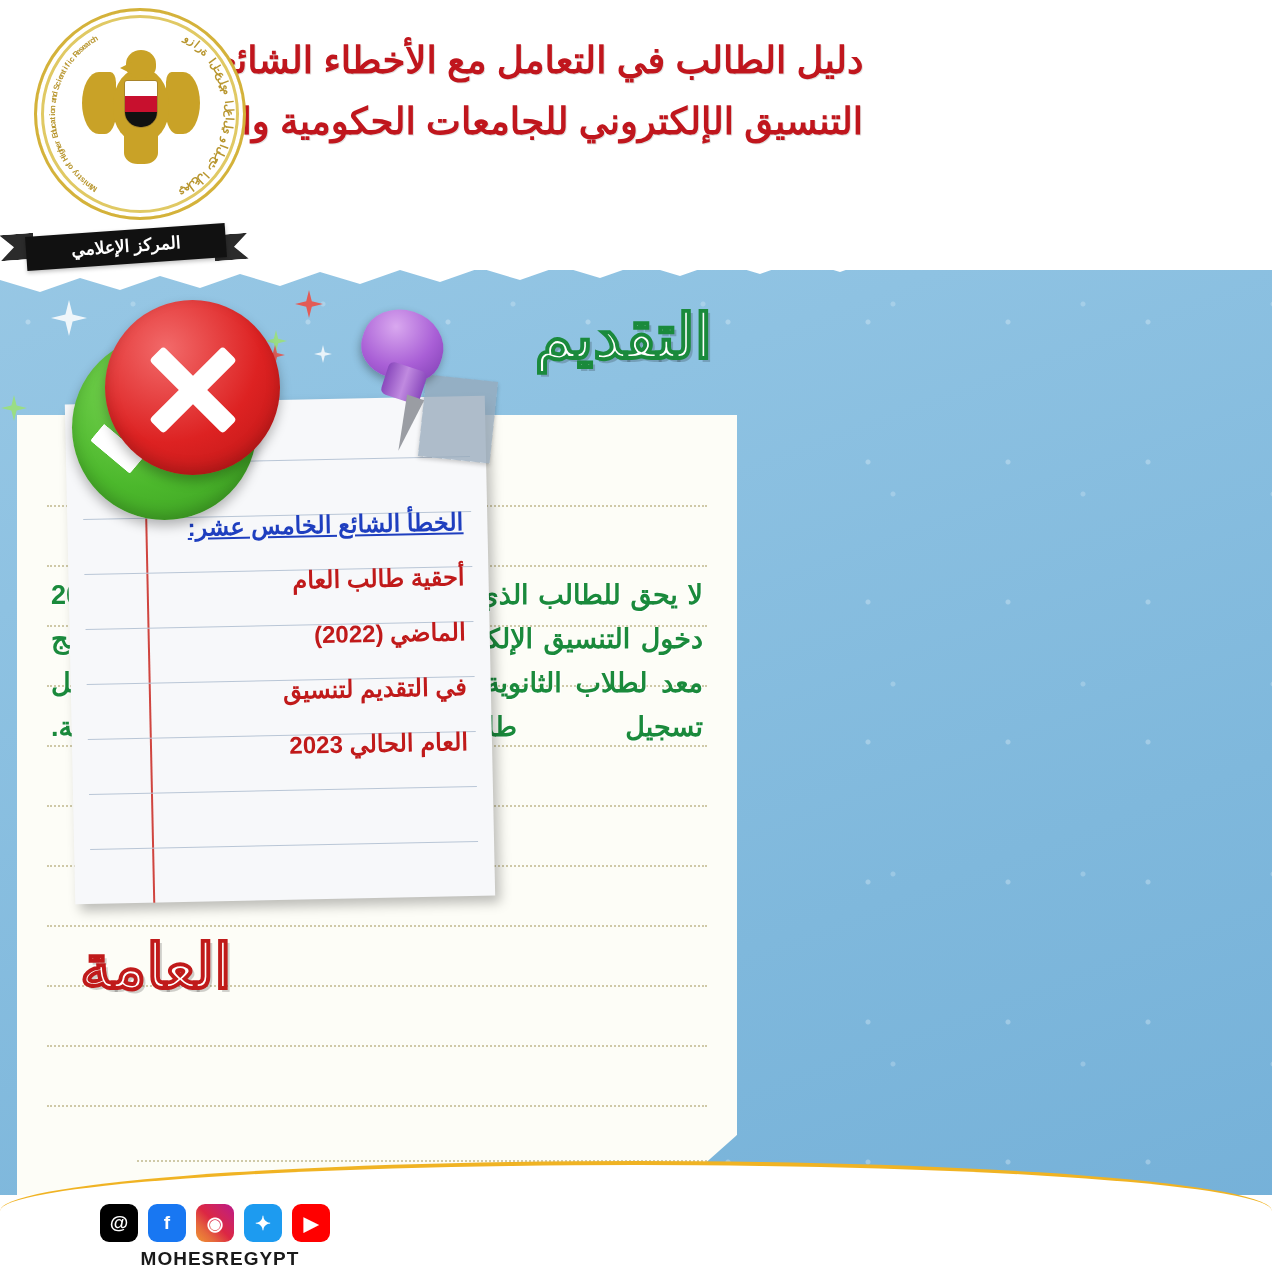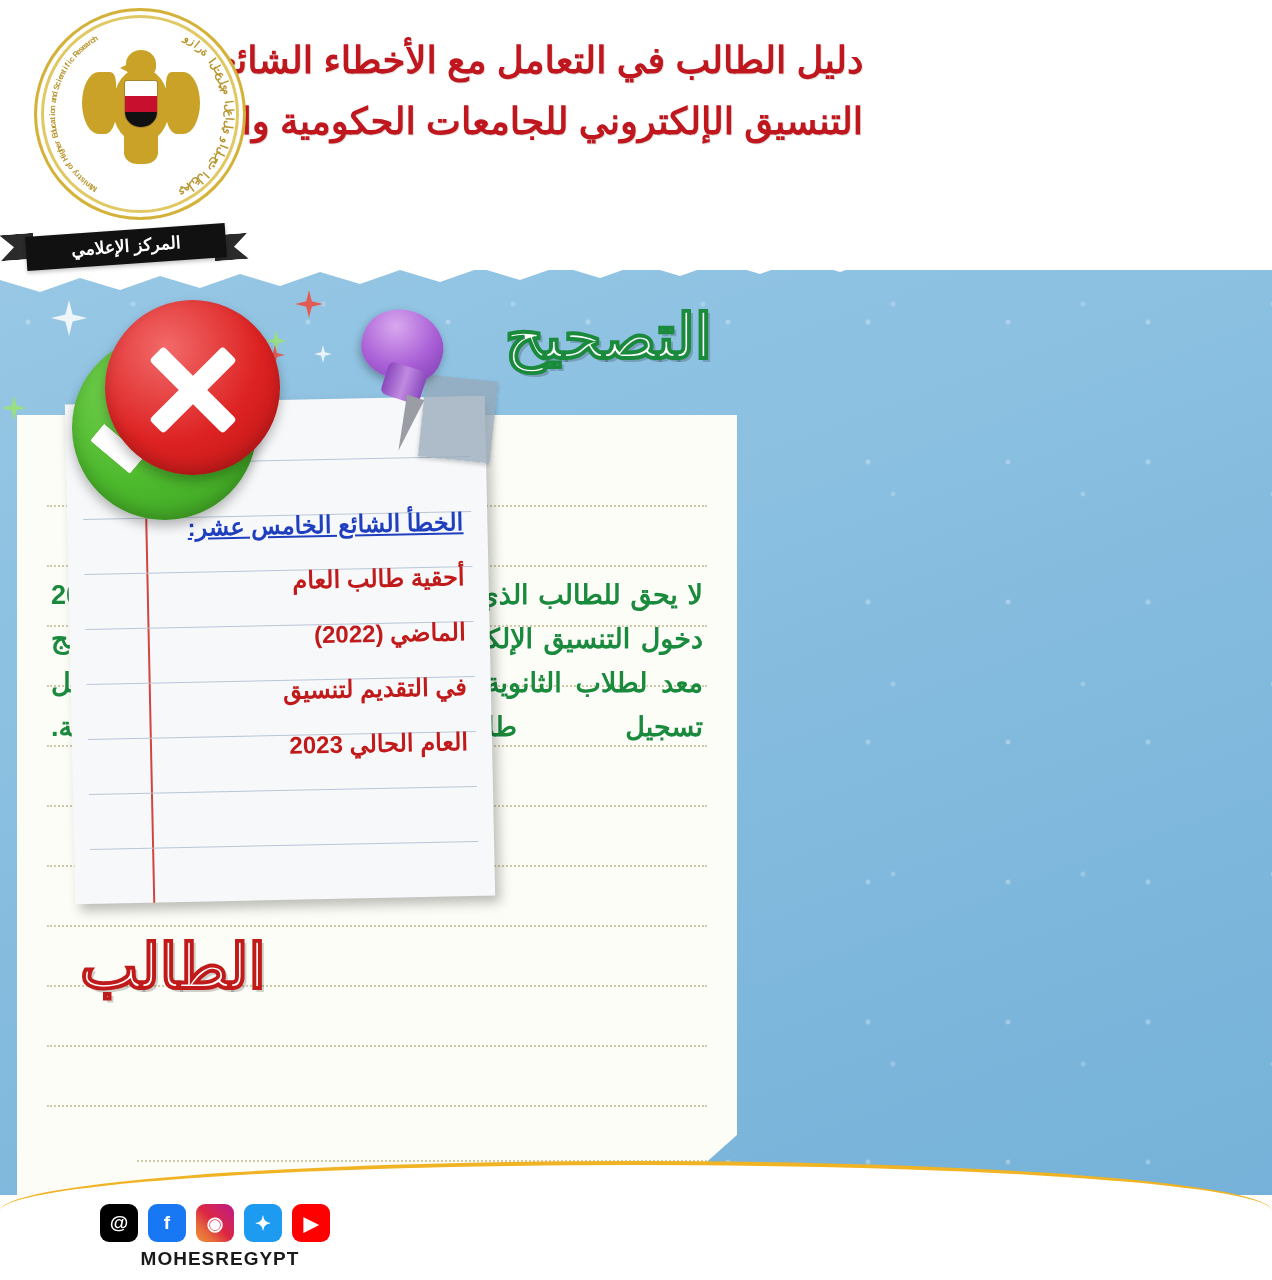--- a/index.html
+++ b/index.html
@@ -388,21 +388,21 @@
   <div class="dotline" style="top:390px"></div>
   <div class="dotline" style="top:450px"></div>
   <div class="dotline" style="top:510px"></div>
   <div class="dotline" style="top:570px"></div>
   <div class="dotline" style="top:630px"></div>
   <div class="dotline" style="top:690px"></div>
   <div class="dotline" style="top:745px; left:120px; right:30px"></div>
   <div class="correct-text">لا يحق للطالب الذي لم يلتحق بتنسيق العام الماضي 2022 دخول التنسيق الإلكتروني للعام الحالي 2023، لأن البرنامج معد لطلاب الثانوية العامة الحديثة فقط (2023) ولا يقبل تسجيل طلاب السنوات السابقة.</div>
 </div>
 
-<div class="label-correct">التصحيح</div>
+<div class="label-correct">التقديم</div>
 
 <div class="check-badge">
   <div class="tick"></div>
 </div>
 
 <div class="tape"></div>
 
 <div class="note-wrong">
   <div class="margin-line"></div>
   <div class="rule" style="top:60px"></div>
@@ -426,21 +426,21 @@
   <div class="cap"></div>
     <div class="neck"></div>
     <div class="needle"></div>
 </div>
 
 <div class="x-badge">
   <div class="b1"></div>
     <div class="b2"></div>
 </div>
 
-<div class="label-wrong">الطالب</div>
+<div class="label-wrong">العامة</div>
 
 <div class="torn"></div>
 <div class="header">
   <div class="header-title">
     <div>دليل الطالب في التعامل مع الأخطاء الشائعة في</div>
     <div class="line2">التنسيق الإلكتروني للجامعات الحكومية والمعاهد</div>
   </div>
 
   <div class="emblem-wrap">
     <div class="emblem-circle"></div>

